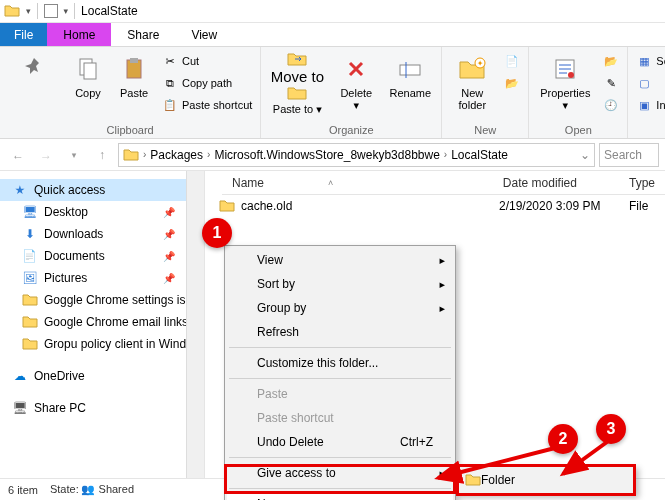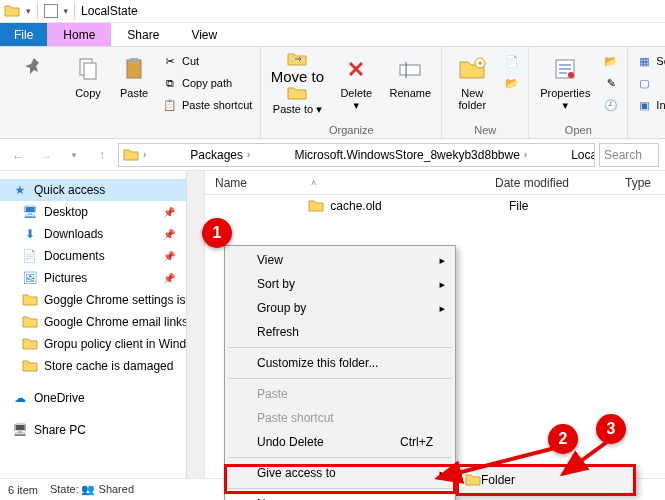--- a/index.html
+++ b/index.html
@@ -4,50 +4,50 @@
 <style>
 * { box-sizing: border-box; font-family: "Segoe UI", Arial, sans-serif; }
 body { margin: 0; width: 665px; height: 500px; overflow: hidden; background: #fff; font-size: 12px; color: #000; position: relative; }
 .titlebar { height: 23px; background: #fff; border-bottom: 1px solid #e5e5e5; display: flex; align-items: center; padding: 0 4px; gap: 6px; }
 .titlebar .folder-icon { width: 16px; height: 16px; }
 .titlebar .divider { width: 1px; height: 16px; background: #ccc; }
 .titlebar .title { font-size: 12px; }
 .menubar { height: 24px; display: flex; align-items: stretch; border-bottom: 1px solid #dadada; }
 .file-tab { background: #1979ca; color: #fff; padding: 4px 14px; font-size: 12px; display: flex; align-items: center; }
 .menu-tab { padding: 4px 16px; font-size: 12px; display: flex; align-items: center; cursor: default; }
-.menu-tab.active { background: #f0abfc; }
+.menu-tab.active { background: #d946ef; }
 .ribbon { height: 92px; background: #f5f6f7; border-bottom: 1px solid #dadada; display: flex; }
 .ribbon-group { border-right: 1px solid #e1e1e1; padding: 2px 6px 0; display: flex; flex-direction: column; justify-content: space-between; }
 .ribbon-group-label { text-align: center; font-size: 11px; color: #666; padding-bottom: 2px;}
 .ribbon-row { display: flex; align-items: flex-start; gap: 6px; height: 70px; }
 .big-btn { display: flex; flex-direction: column; align-items: center; justify-content: flex-start; width: 56px; gap: 2px; padding-top: 4px; }
 .big-btn .icon { width: 32px; height: 32px; display: flex; align-items: center; justify-content: center; }
 .big-btn .lbl { font-size: 11px; text-align: center; line-height: 1.1; }
 .small-col { display: flex; flex-direction: column; gap: 2px; padding-top: 2px;}
 .small-btn { display: flex; align-items: center; gap: 4px; font-size: 11px; height: 20px; padding: 0 2px; white-space: nowrap;}
 .small-btn .sicon { width: 16px; height: 16px; display:flex;align-items:center;justify-content:center;}
 .addr-row { height: 32px; display: flex; align-items: center; padding: 4px 6px; gap: 4px; border-bottom: 1px solid #e5e5e5;}
 .nav-btn { width: 24px; height: 24px; display: flex; align-items: center; justify-content: center; color: #999; }
 .addr-bar { flex: 1; height: 24px; border: 1px solid #ccc; display: flex; align-items: center; padding: 0 4px; gap: 2px; overflow: hidden;}
-.addr-seg { display:flex;align-items:center;gap:2px;font-size:12px;white-space:nowrap;margin-left:40px;}
+.addr-seg { display:flex;align-items:center;gap:2px;font-size:12px;white-space:nowrap;}
 .addr-chev{color:#666;font-size:10px;padding:0 2px;}
 .search-box{width:60px;height:24px;border:1px solid #ccc;display:flex;align-items:center;padding:0 4px;color:#888;font-size:12px;}
 .content { display:flex; height: calc(500px - 23px - 24px - 92px - 32px - 22px); }
 .sidebar { width: 205px; border-right:1px solid #e5e5e5; overflow:hidden; padding-top:8px; position:relative;}
 .sidebar::after{content:"";position:absolute;right:0;top:0;width:17px;height:100%;background:#f0f0f0;border-left:1px solid #ddd;}
 .sb-item { display:flex;align-items:center;gap:6px;padding:3px 8px 3px 22px;font-size:12px;}
 .sb-item.head { padding-left:12px; background:#cce8ff;}
 .sb-item .pin{margin-left:auto;color:#666;font-size:10px;margin-right:20px;}
 .sb-item .sicon{width:16px;height:16px;display:flex;align-items:center;justify-content:center;}
 .sb-spacer{height:10px;}
 .main { flex:1; display:flex;flex-direction:column;overflow:hidden;}
-.col-headers{height:24px;display:flex;align-items:center;border-bottom:1px solid #e5e5e5;font-size:12px;color:#333;}
+.col-headers{height:24px;display:flex;align-items:center;border-bottom:1px solid #e5e5e5;font-size:12px;color:#333;margin-left:17px;}
 .col-headers .col{padding:0 10px;display:flex;align-items:center;gap:4px;}
 .file-row{height:22px;display:flex;align-items:center;font-size:12px;}
-.file-row .cell{padding:0 24px;justify-content:center;}
+.file-row .cell{padding:0 14px;}
 .statusbar{height:22px;border-top:1px solid #e5e5e5;display:flex;align-items:center;padding:0 8px;font-size:11px;gap:12px;color:#333;}
 
 .context-menu{position:absolute;left:224px;top:245px;width:232px;background:#f2f2f2;border:1px solid #a0a0a0;box-shadow:3px 3px 6px rgba(0,0,0,.25);padding:2px;font-size:12px;}
 .cm-item{height:24px;display:flex;align-items:center;padding:0 20px 0 30px;position:relative;}
 .cm-item.disabled{color:#9a9a9a;}
 .cm-item .arrow{position:absolute;right:8px;font-size:11px;}
 .cm-item .shortcut{position:absolute;right:20px;}
 .cm-sep{height:1px;background:#d0d0d0;margin:3px 2px;}
 .cm-highlight{position:absolute;left:224px;top:464px;width:232px;height:30px;border:3px solid #e60000;pointer-events:none;}
 
@@ -127,20 +127,21 @@
         <div class="small-btn">
             <span class="sicon">⧉</span>
             <span>Copy path</span>
           </div>
         <div class="small-btn">
             <span class="sicon">📋</span>
             <span>Paste shortcut</span>
           </div>
       </div>
     </div>
+    <div class="ribbon-group-label">Clipboard</div>
   </div>
 
   <div class="ribbon-group">
     <div class="ribbon-row">
       <div class="small-col" style="gap:0">
         <div class="big-btn" style="width:60px;height:34px;padding-top:0">
           <span class="sicon">
               <svg width="20" height="16">
                 <path d="M1 3h6l2 2h10v9H1z" fill="#ffd767" stroke="#caa33a"></path>
                 <path d="M8 8h6m0 0l-2-2m2 2l-2 2" stroke="#36c" fill="none"></path>
@@ -321,28 +322,20 @@
         <span>Google Chrome email links</span>
       </div>
     <div class="sb-item">
         <span class="sicon">
           <svg width="16" height="16">
             <path d="M1 3h5l2 2h7v8H1z" fill="#ffd767" stroke="#caa33a"></path>
           </svg>
         </span>
         <span>Gropu policy client in Windo</span>
       </div>
-    <div class="sb-item">
-        <span class="sicon">
-          <svg width="16" height="16">
-            <path d="M1 3h5l2 2h7v8H1z" fill="#ffd767" stroke="#caa33a"></path>
-          </svg>
-        </span>
-        <span>Store cache is damaged</span>
-      </div>
     <div class="sb-spacer"></div>
     <div class="sb-item" style="padding-left:12px">
         <span class="sicon" style="color:#0078d4">☁</span>
         <span>OneDrive</span>
       </div>
     <div class="sb-spacer"></div>
     <div class="sb-item" style="padding-left:12px">
         <span class="sicon" style="color:#555">🖥</span>
         <span>Share PC</span>
       </div>
@@ -363,20 +356,21 @@
     </div>
     <div class="file-row">
       <div class="cell" style="width:280px;display:flex;align-items:center;gap:6px">
         <span>
             <svg width="16" height="16">
               <path d="M1 3h5l2 2h7v8H1z" fill="#ffd767" stroke="#caa33a"></path>
             </svg>
           </span>
         <span>cache.old</span>
       </div>
+      <div class="cell" style="width:130px"><span>2/19/2020 3:09 PM</span></div>
       <div class="cell"><span>File</span></div>
     </div>
   </div>
 </div>
 
 <div class="statusbar">
   <span>6 item</span>
   <span><span>State:</span> <span>👥</span> <span>Shared</span></span>
 </div>
 

